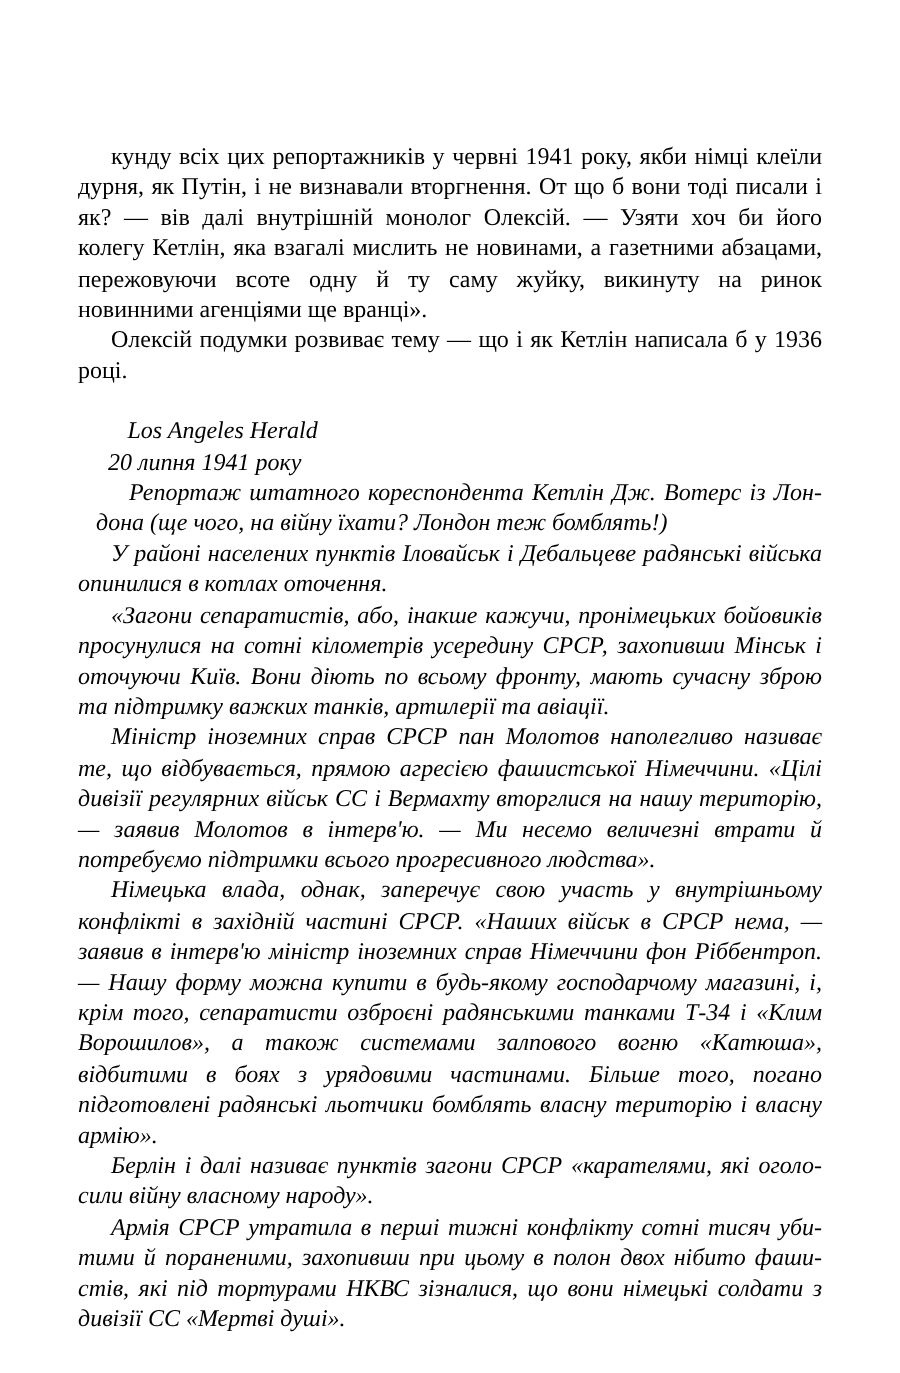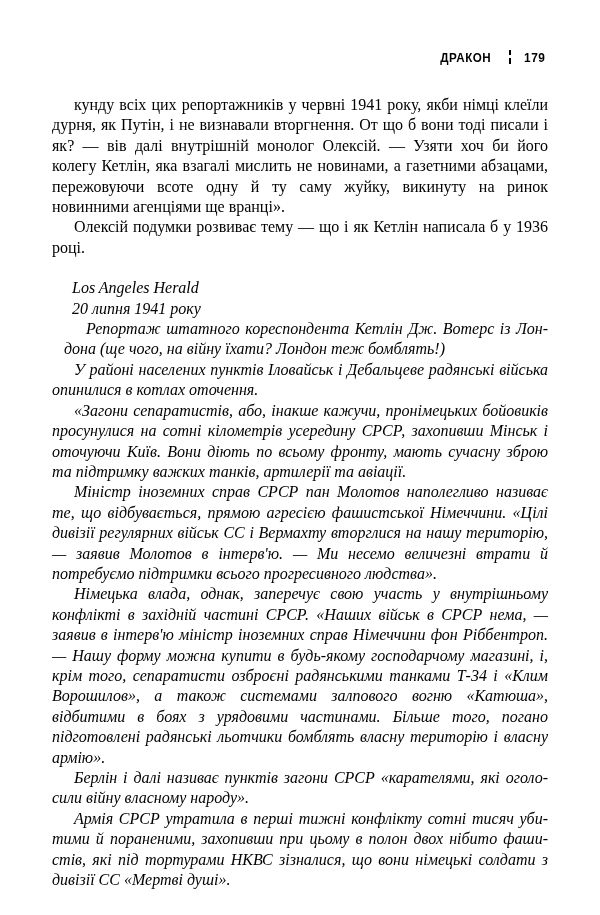--- a/index.html
+++ b/index.html
@@ -87,45 +87,40 @@
 
   
   .clipping {
     margin-top: 20px;
   }
   .clipping p {
     font-style: italic;
   }
   .clipping .masthead {
     text-indent: 0;
-    margin-left: 20px;
+    margin-left: 33px;
     text-align: left;
     font-style: italic;
   }
   .clipping .dateline {
     text-indent: 0;
     margin-left: 20px;
     text-align: left;
     font-style: italic;
   }
   .clipping .lede {
     text-indent: 22px;
     margin-left: 12px;
   }
 </style>
 </head>
 <body>
 
 <div class="page">
 
-  <div class="running-header">
-    <span class="chapter-name">ДРАКОН</span>
-    <span class="header-sep"></span>
-    <span class="page-number">179</span>
-  </div>
 
   <div class="text-block">
 
     <p>кунду всіх цих репортажників у червні 1941 року, якби німці клеї­ли дурня, як Путін, і не визнавали вторгнення. От що б вони тоді писали і як? — вів далі внутрішній монолог Олексій. — Узяти хоч би його колегу Кетлін, яка взагалі мислить не новинами, а газетними абзацами, пережовуючи всоте одну й ту саму жуйку, викинуту на ринок новинними агенціями ще вранці».</p>
 
     <p>Олексій подумки розвиває тему — що і як Кетлін написала б у 1936 році.</p>
 
     <div class="clipping">
 
       <p class="masthead">Los Angeles Herald</p>

